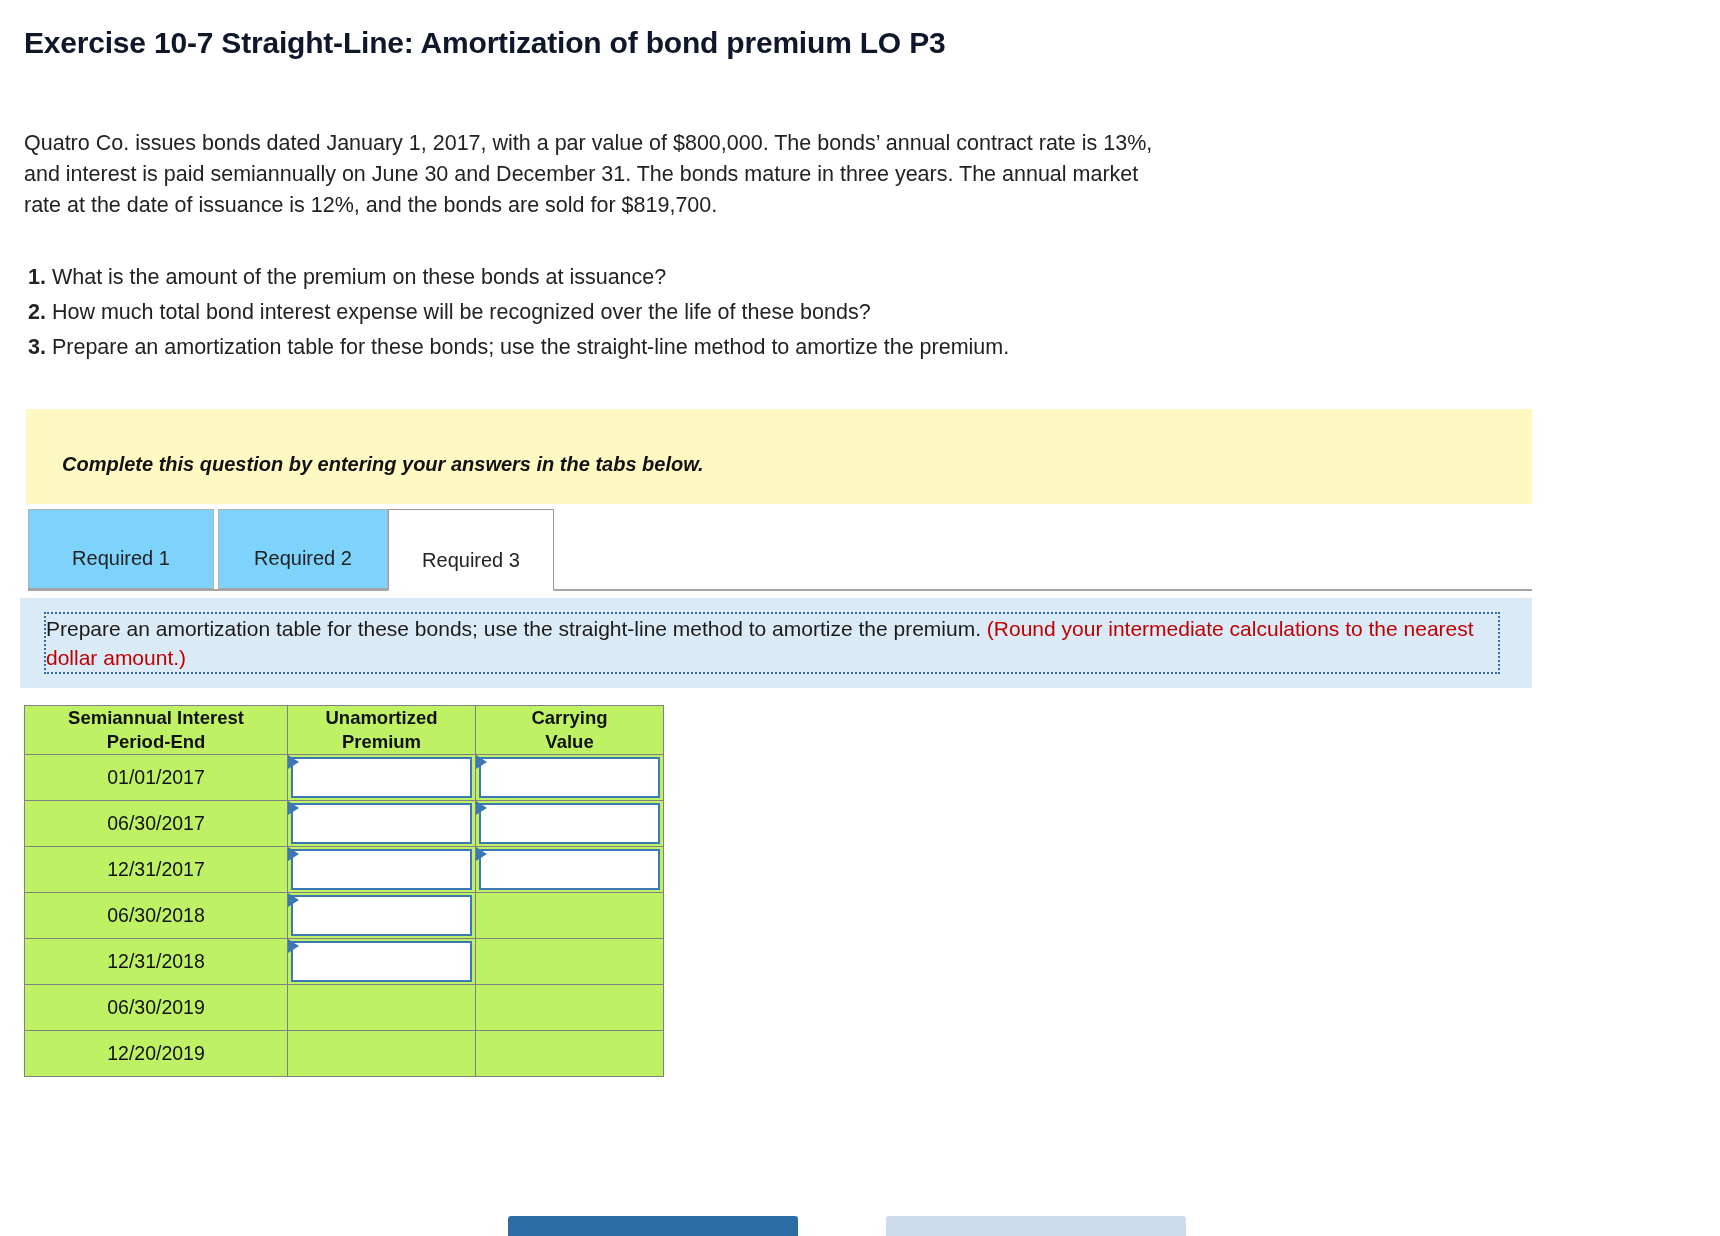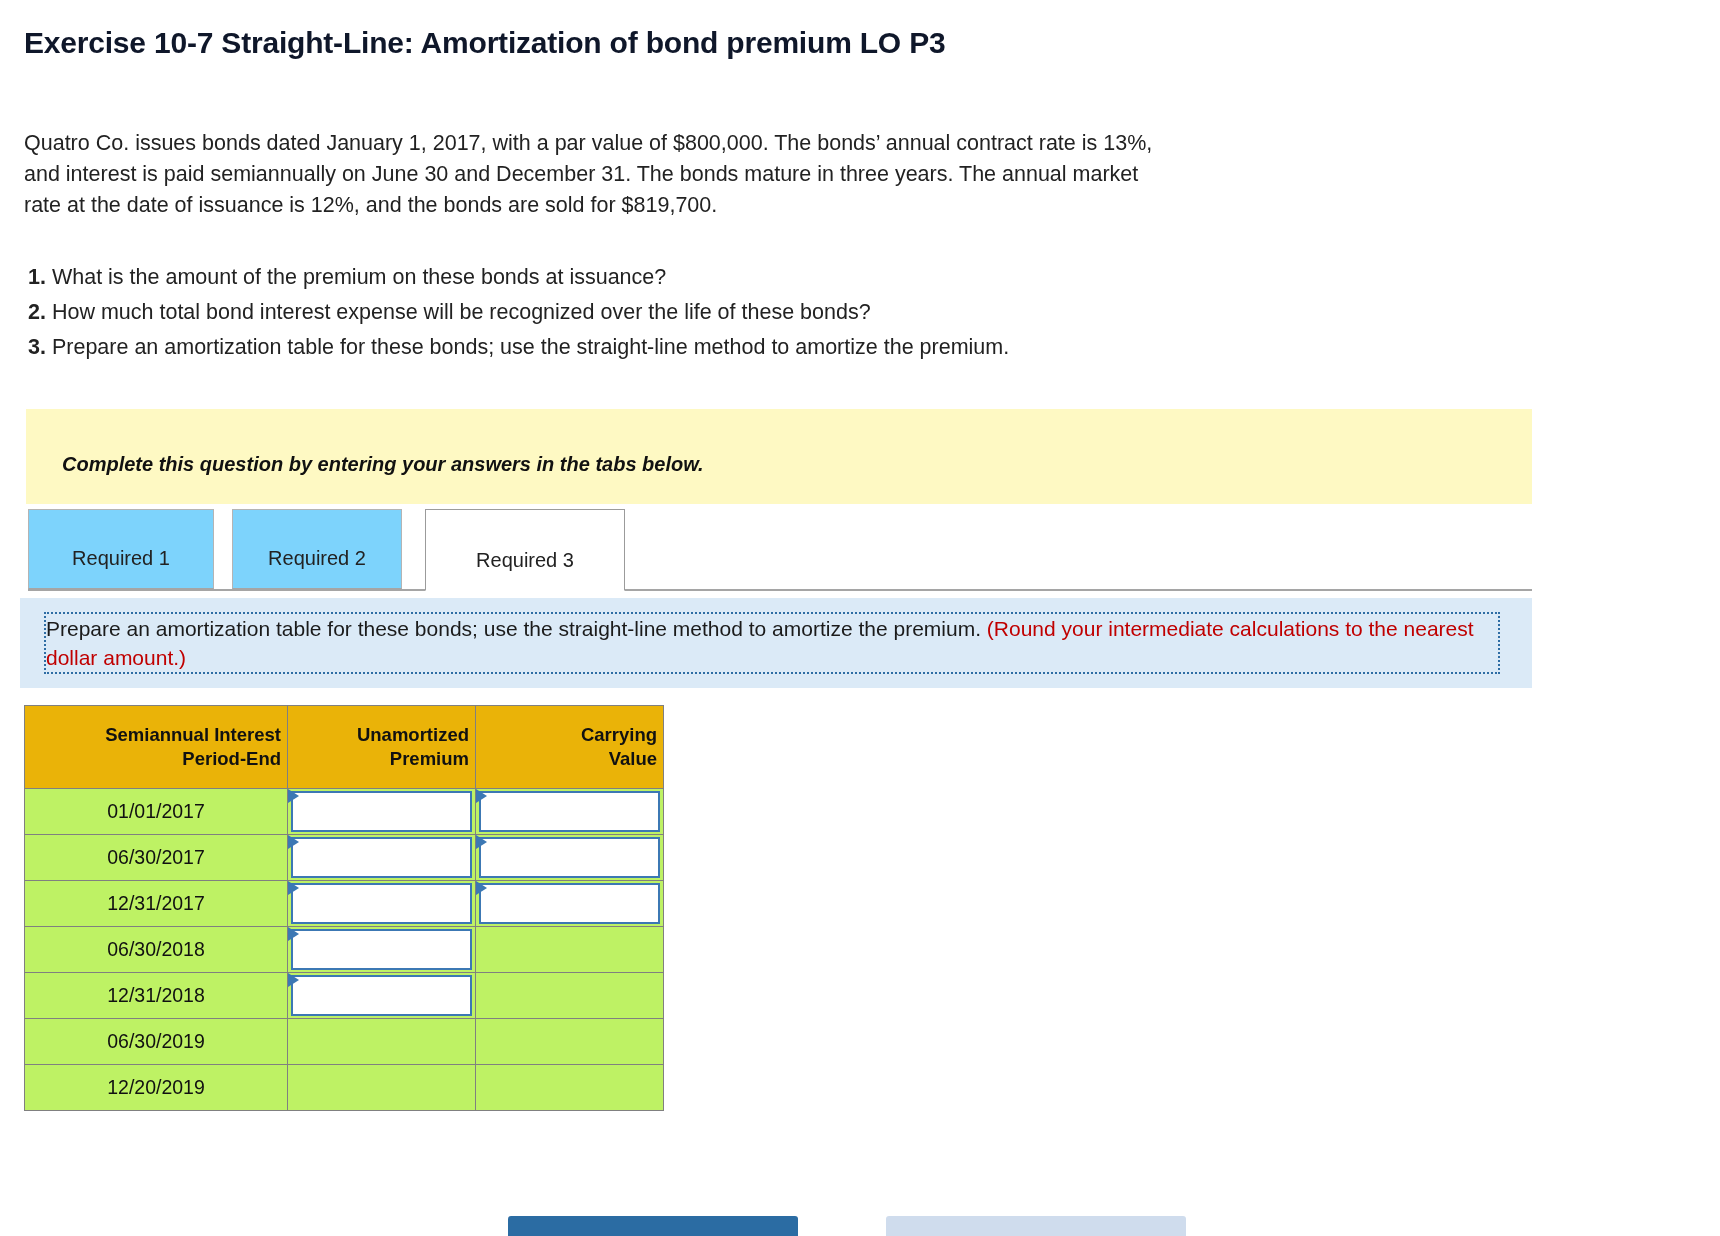--- a/index.html
+++ b/index.html
@@ -63,22 +63,22 @@
     padding-bottom:18px;
   }
   .tab.active{
     background:#ffffff;
     border:1px solid #9b9b9b;
     border-bottom:1px solid #ffffff;
     z-index:3;
     height:82px;
   }
   .tab1{left:0;width:186px;}
-  .tab2{left:190px;width:170px;margin-left:14px;}
-  .tab3{left:397px;width:200px;}
+  .tab2{left:190px;width:170px;}
+  .tab3{left:360px;width:166px;}
   .tabline{
     position:absolute;left:28px;top:589px;width:1504px;height:2px;
     background:#a5a5a5;
   }
 
   
   .bluepanel{
     position:absolute;left:20px;top:598px;
     width:1512px;height:90px;
     background:#dbeaf7;
@@ -97,28 +97,28 @@
   }
   .redtext{color:#c00000;}
 
   
   .amtable{
     position:absolute;left:24px;top:705px;
     border-collapse:collapse;
     font-size:18px;
   }
   .amtable th{
-    background:#eab308;
+    background:#bef264;
     border:1px solid #808080;
     font-weight:bold;
     color:#111;
     font-size:18.5px;
     line-height:24px;
-    padding:17px 6px;
-    text-align:right;
+    padding:0 6px;
+    text-align:center;
   }
   .amtable th.c1{width:250px;}
   .amtable th.c2{width:175px;}
   .amtable th.c3{width:175px;}
   .amtable td{
     border:1px solid #808080;
     height:45px;
     padding:0;
     background:#bef264;
   }

